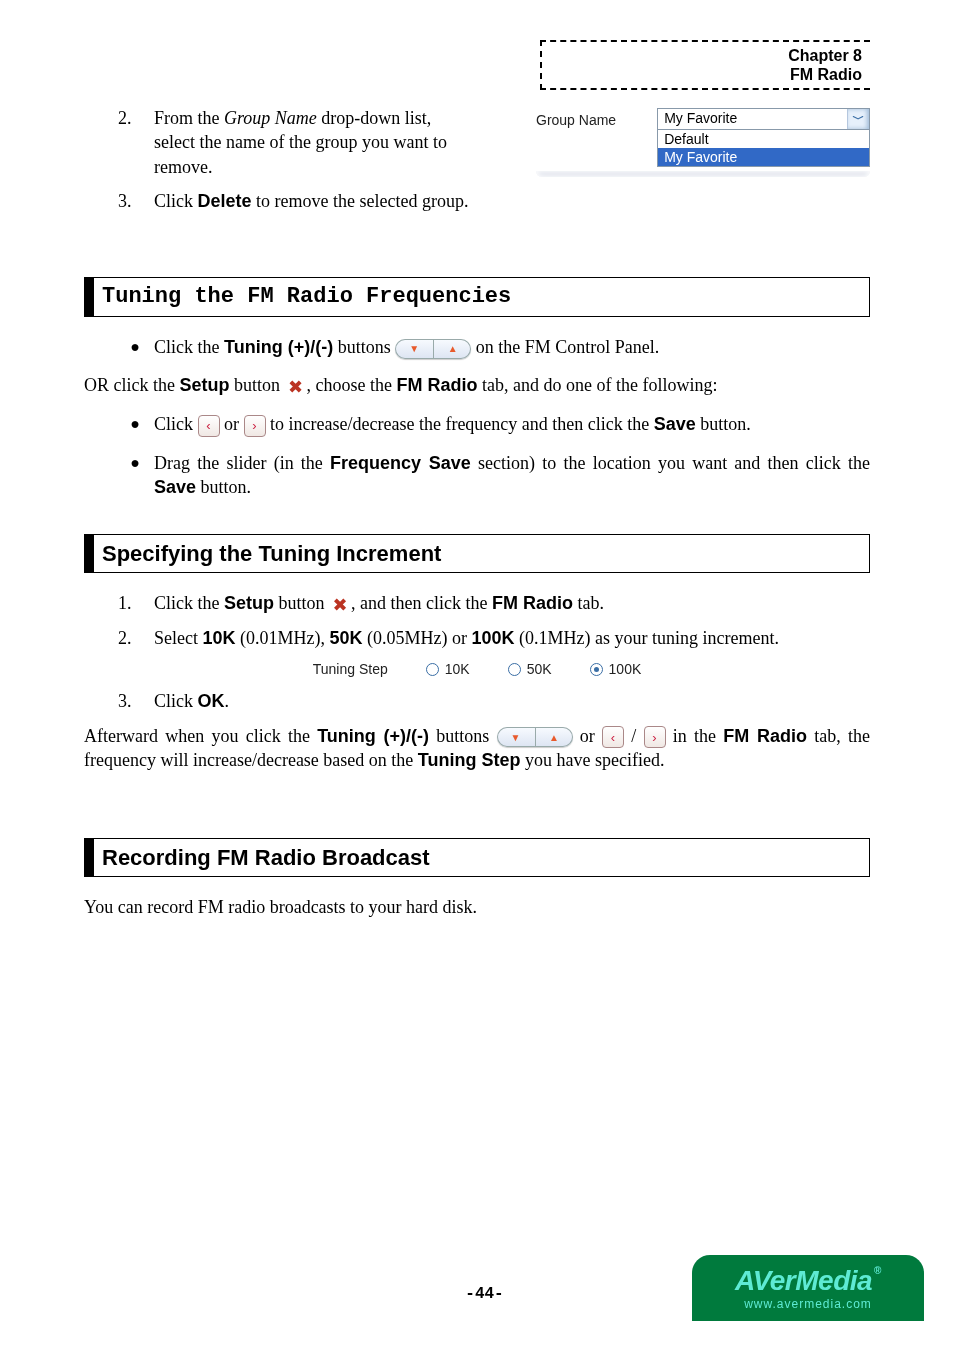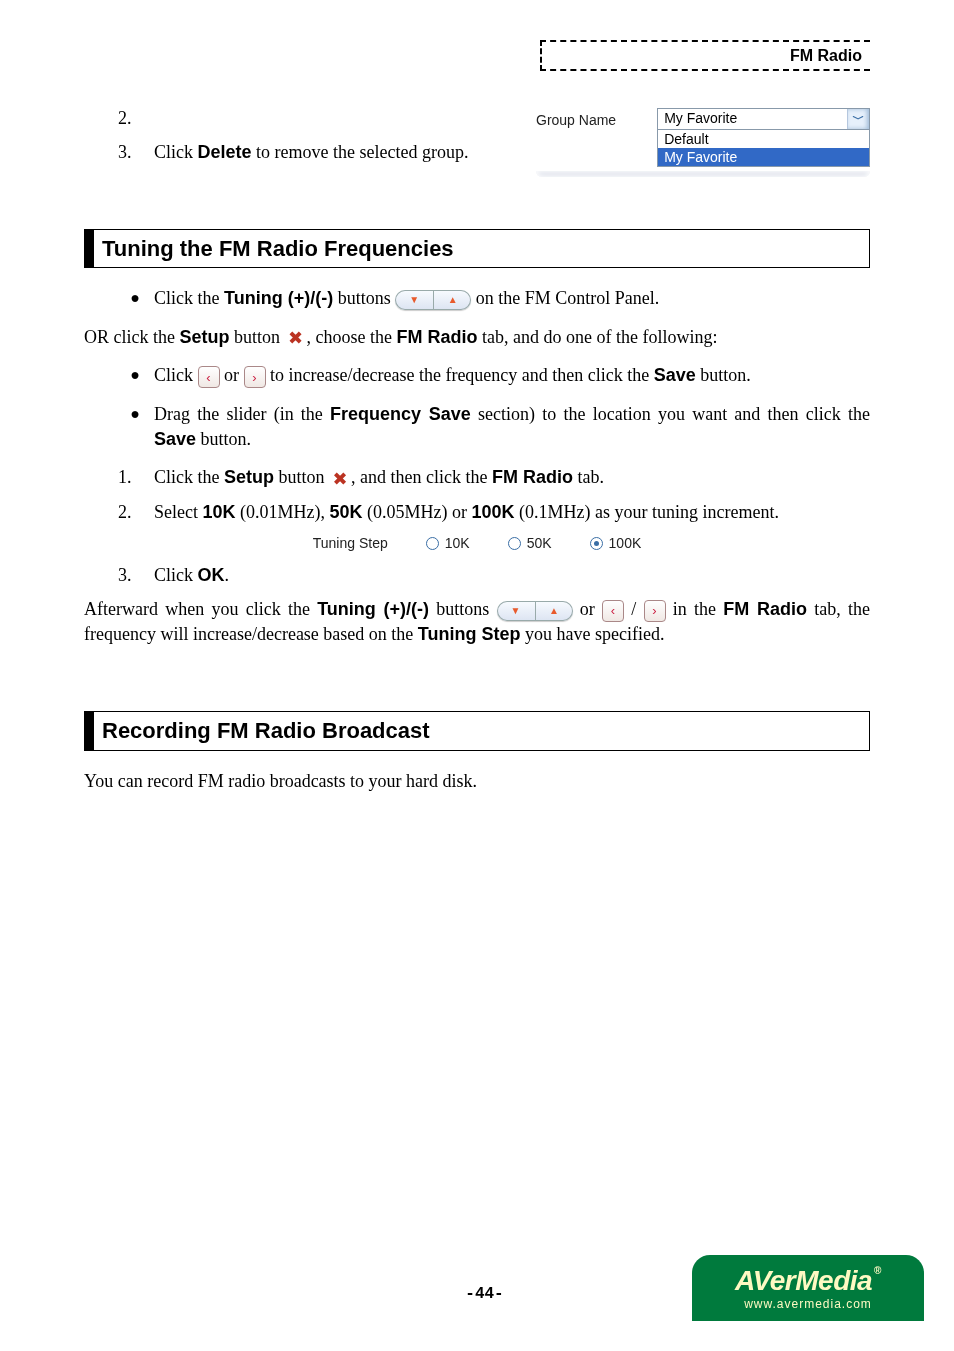--- a/index.html
+++ b/index.html
@@ -88,21 +88,21 @@
 
   .section-head {
     margin: 34px 0 18px 0;
     border: 1px solid #000;
     border-left: 10px solid #000;
     padding: 4px 8px;
     font-family: "Century Gothic", "Avant Garde", Arial, sans-serif;
     font-weight: bold;
     font-size: 22px;
   }
-  .section-head.first { margin-top: 64px; }
+  .section-head.first { margin-top: 64px; font-family: Liberation Mono, monospace; }
 
   p.body { margin: 0 0 14px 0; text-align: justify; }
 
   .ul-item {
     display: flex;
     margin: 0 0 14px 0;
   }
   .ul-bullet {
     width: 70px;
     text-align: right;
@@ -167,36 +167,37 @@
     margin-top:39px;
   }
   .logo-badge {
     position:absolute;
     bottom: 30px;
     right: 30px;
     width: 232px;
     height: 66px;
     background:#007a3d;
     border-radius: 18px 18px 0 0;
-    color:#fef9c3;
+    color:#5eead4;
     display:flex; flex-direction:column;
     align-items:center; justify-content:center;
     font-family: Arial, Helvetica, sans-serif;
   }
   .logo-main {
     font-size:28px; font-weight:900; font-style:italic; letter-spacing:-0.5px;
   }
   .logo-main .aver-a { font-style:italic; }
   .logo-reg { font-size:10px; vertical-align: top; margin-left:2px; font-style:normal; }
   .logo-sub { font-size:12px; letter-spacing:1px; }
 </style>
 </head>
 <body>
 
 <div class="chapter-box">
+  <div>Chapter 8</div>
   <div>FM Radio</div>
 </div>
 
 <div class="groupname-widget">
   <div class="gn-row">
     <div class="gn-label">Group Name</div>
     <div class="gn-right">
       <div class="gn-combo">
         <div class="gn-combo-text">My Favorite</div>
         <div class="gn-combo-btn">﹀</div>
@@ -208,20 +209,23 @@
     </div>
   </div>
   <div class="gn-bottom-bar"></div>
 </div>
 
 <div class="page">
   <div class="content">
 
     <div class="ol-item">
       <div class="ol-num">2.</div>
+      <div class="ol-body narrow">
+        <span>From the </span><span class="italic">Group Name</span><span> drop-down list, select the name of the group you want to remove.</span>
+      </div>
     </div>
 
     <div class="ol-item" style="margin-top:6px">
       <div class="ol-num">3.</div>
       <div class="ol-body">
         <span>Click </span><span class="heavy">Delete</span><span> to remove the selected group.</span>
       </div>
     </div>
 
     <div class="section-head first">Tuning the FM Radio Frequencies</div>
@@ -255,20 +259,21 @@
       </div>
     </div>
 
     <div class="ul-item">
       <div class="ul-bullet">●</div>
       <div class="ul-body">
         <span>Drag the slider (in the </span><span class="heavy">Frequency Save</span><span> section) to the location you want and then click the </span><span class="heavy">Save</span><span> button.</span>
       </div>
     </div>
 
+    <div class="section-head">Specifying the Tuning Increment</div>
 
 
     <div class="ol-item">
       <div class="ol-num">1.</div>
       <div class="ol-body">
         <span>Click the </span><span class="heavy">Setup</span><span> button </span>
         <span class="setup-icon">✖</span><span>, and then click the </span><span class="heavy">FM Radio</span><span> tab.</span>
       </div>
     </div>
 

